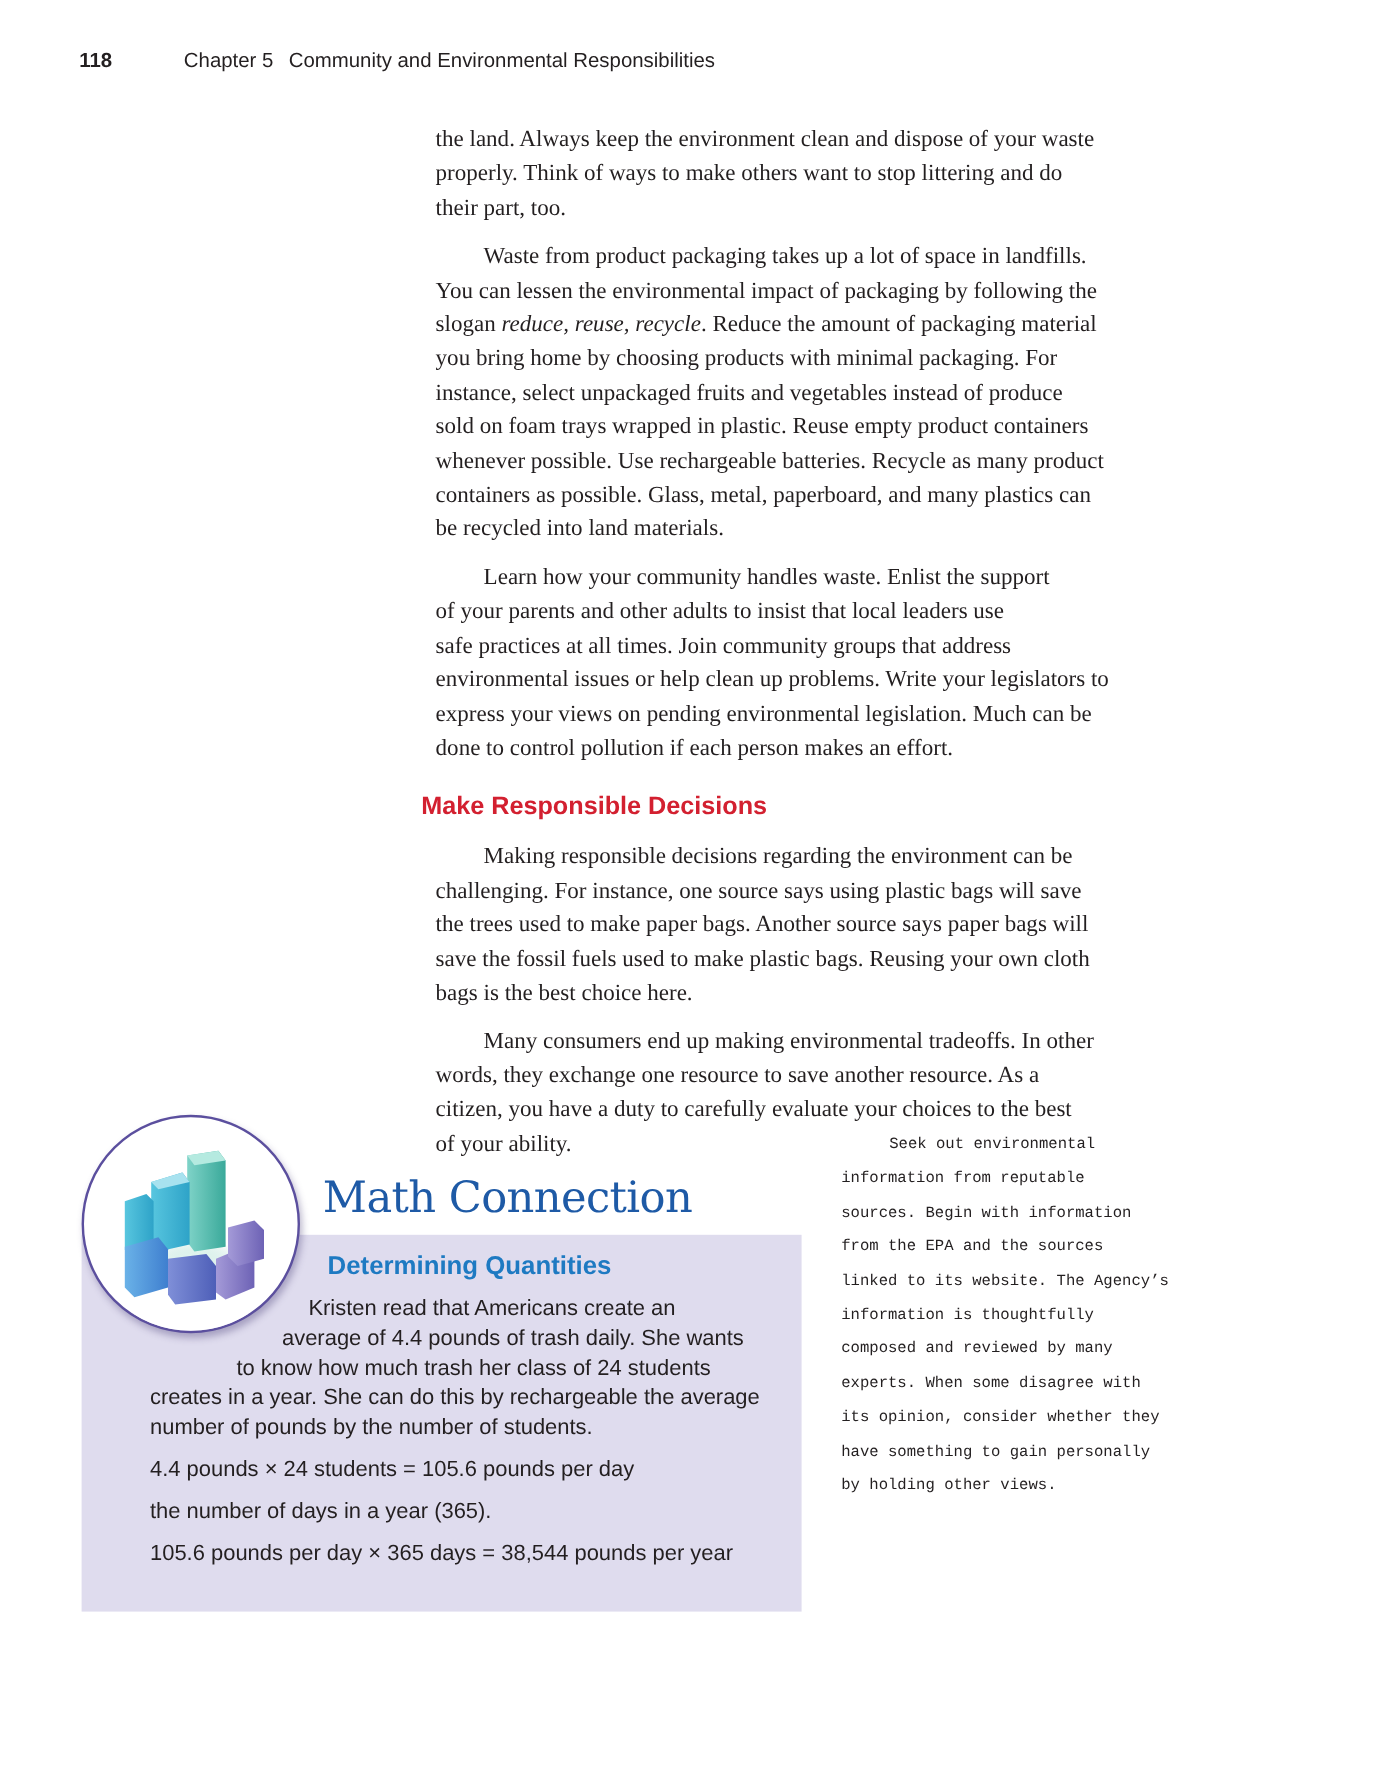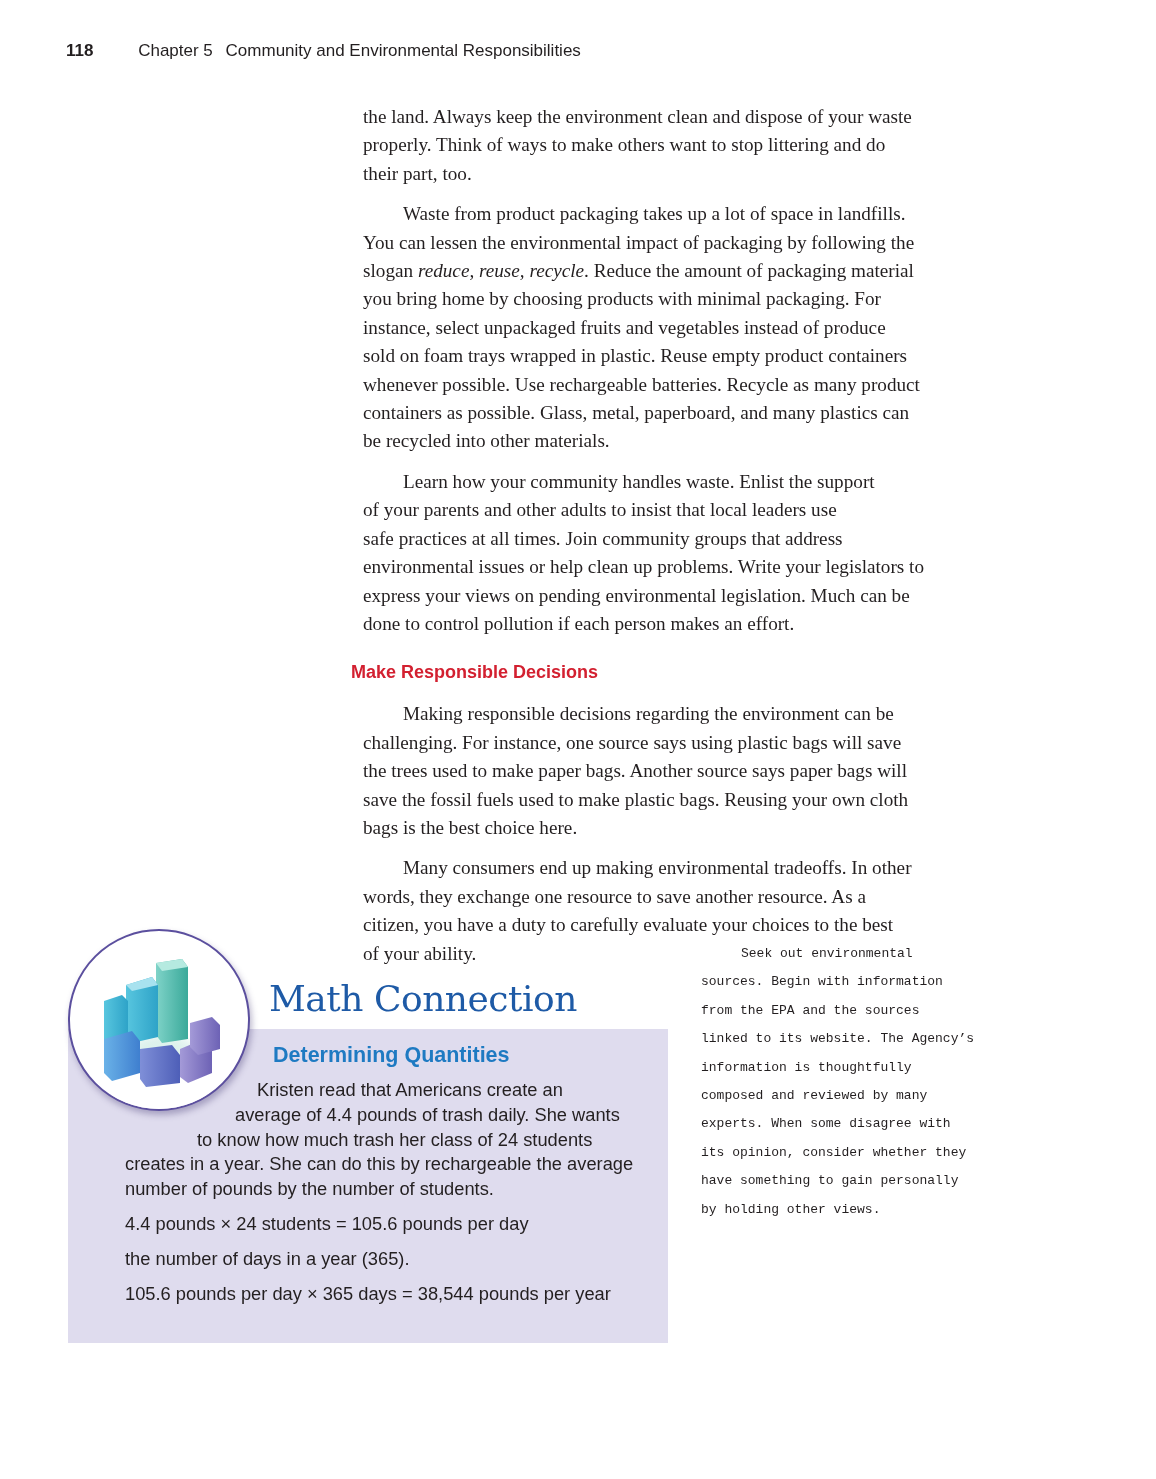--- a/index.html
+++ b/index.html
@@ -1,24 +1,24 @@
 <!DOCTYPE html>
 <html><head>
 <meta charset="utf-8">
 <style>
   html, body { margin: 0; padding: 0; background: #ffffff; }
   body { width: 1156px; height: 1479px; position: relative; overflow: hidden; color: #231f20; }
   .running-head { position: absolute; top: 41px; left: 66px; font-family: "Liberation Sans", sans-serif; font-size: 17px; color: #231f20; white-space: nowrap; }
-  .running-head .pg { font-weight: bold; margin-right: 40px; }
+  .running-head .pg { font-weight: bold; margin-right: 55px; }
   .running-head .ch { font-weight: normal; margin-right: 8px; }
   .main-col { position: absolute; left: 351px; top: 91px; width: 680px; font-family: "Liberation Serif", serif; font-size: 19.2px; line-height: 28.4px; color: #231f20; }
   .main-col p { margin: 12px; }
   .line { display: block; white-space: nowrap; }
   .line.ind { padding-left: 40px; }
-  .section-head { font-family: "Liberation Sans", sans-serif; font-weight: bold; font-size: 18px; color: #d32030; margin: 18px 0 4px 0; line-height: 32px; }
+  .section-head { font-family: "Liberation Sans", sans-serif; font-weight: bold; font-size: 21px; color: #d32030; margin: 18px 0 4px 0; line-height: 32px; }
   .side-col { position: absolute; left: 701px; top: 916px; width: 330px; font-family: Liberation Mono, monospace; font-size: 13px; line-height: 28.4px; color: #231f20; margin-top: 24px; }
   .math-box { position: absolute; left: 68px; top: 1029px; width: 600px; height: 314px; background: #dfdcee; }
   .math-title { position: absolute; left: 269px; top: 978px; font-family: "DejaVu Serif", serif; font-size: 36px; color: #1e5aa6; font-weight: normal; letter-spacing: -0.5px; white-space: nowrap; }
   .math-sub { position: absolute; left: 273px; top: 1043px; font-family: "Liberation Sans", sans-serif; font-weight: bold; font-size: 21.5px; color: #1e7ac2; white-space: nowrap; }
   .math-body { position: absolute; left: 125px; top: 1078px; width: 530px; font-family: "Liberation Sans", sans-serif; font-size: 18.3px; line-height: 24.8px; color: #231f20; }
   .math-body .l { display: block; white-space: nowrap; }
   .math-body .gap { height: 10px; }
   .logo-circle { position: absolute; left: 68px; top: 929px; width: 178px; height: 178px; border-radius: 50%; background: #ffffff; border: 2px solid #5b4f9e; box-shadow: 2px 4px 6px rgba(60,50,110,0.35); overflow: hidden; }
 </style>
 </head>
@@ -38,21 +38,21 @@
   </p>
   <p>
     <span class="line ind">Waste from product packaging takes up a lot of space in landfills.</span>
     <span class="line">You can lessen the environmental impact of packaging by following the</span>
     <span class="line"><span>slogan </span><em>reduce, reuse, recycle</em><span>. Reduce the amount of packaging material</span></span>
     <span class="line">you bring home by choosing products with minimal packaging. For</span>
     <span class="line">instance, select unpackaged fruits and vegetables instead of produce</span>
     <span class="line">sold on foam trays wrapped in plastic. Reuse empty product containers</span>
     <span class="line">whenever possible. Use rechargeable batteries. Recycle as many product</span>
     <span class="line">containers as possible. Glass, metal, paperboard, and many plastics can</span>
-    <span class="line">be recycled into other materials.</span>
+    <span class="line">be recycled into land materials.</span>
   </p>
   <p>
     <span class="line ind">Learn how your community handles waste. Enlist the support</span>
     <span class="line">of your parents and other adults to insist that local leaders use</span>
     <span class="line">safe practices at all times. Join community groups that address</span>
     <span class="line">environmental issues or help clean up problems. Write your legislators to</span>
     <span class="line">express your views on pending environmental legislation. Much can be</span>
     <span class="line">done to control pollution if each person makes an effort.</span>
   </p>
   <h2 class="section-head">Make Responsible Decisions</h2>
@@ -66,20 +66,21 @@
   <p>
     <span class="line ind">Many consumers end up making environmental tradeoffs. In other</span>
     <span class="line">words, they exchange one resource to save another resource. As a</span>
     <span class="line">citizen, you have a duty to carefully evaluate your choices to the best</span>
     <span class="line">of your ability.</span>
   </p>
 </div>
 
 <div class="side-col">
   <span class="line ind">Seek out environmental</span>
+  <span class="line">information from reputable</span>
   <span class="line">sources. Begin with information</span>
   <span class="line">from the EPA and the sources</span>
   <span class="line">linked to its website. The Agency’s</span>
   <span class="line">information is thoughtfully</span>
   <span class="line">composed and reviewed by many</span>
   <span class="line">experts. When some disagree with</span>
   <span class="line">its opinion, consider whether they</span>
   <span class="line">have something to gain personally</span>
   <span class="line">by holding other views.</span>
 </div>

